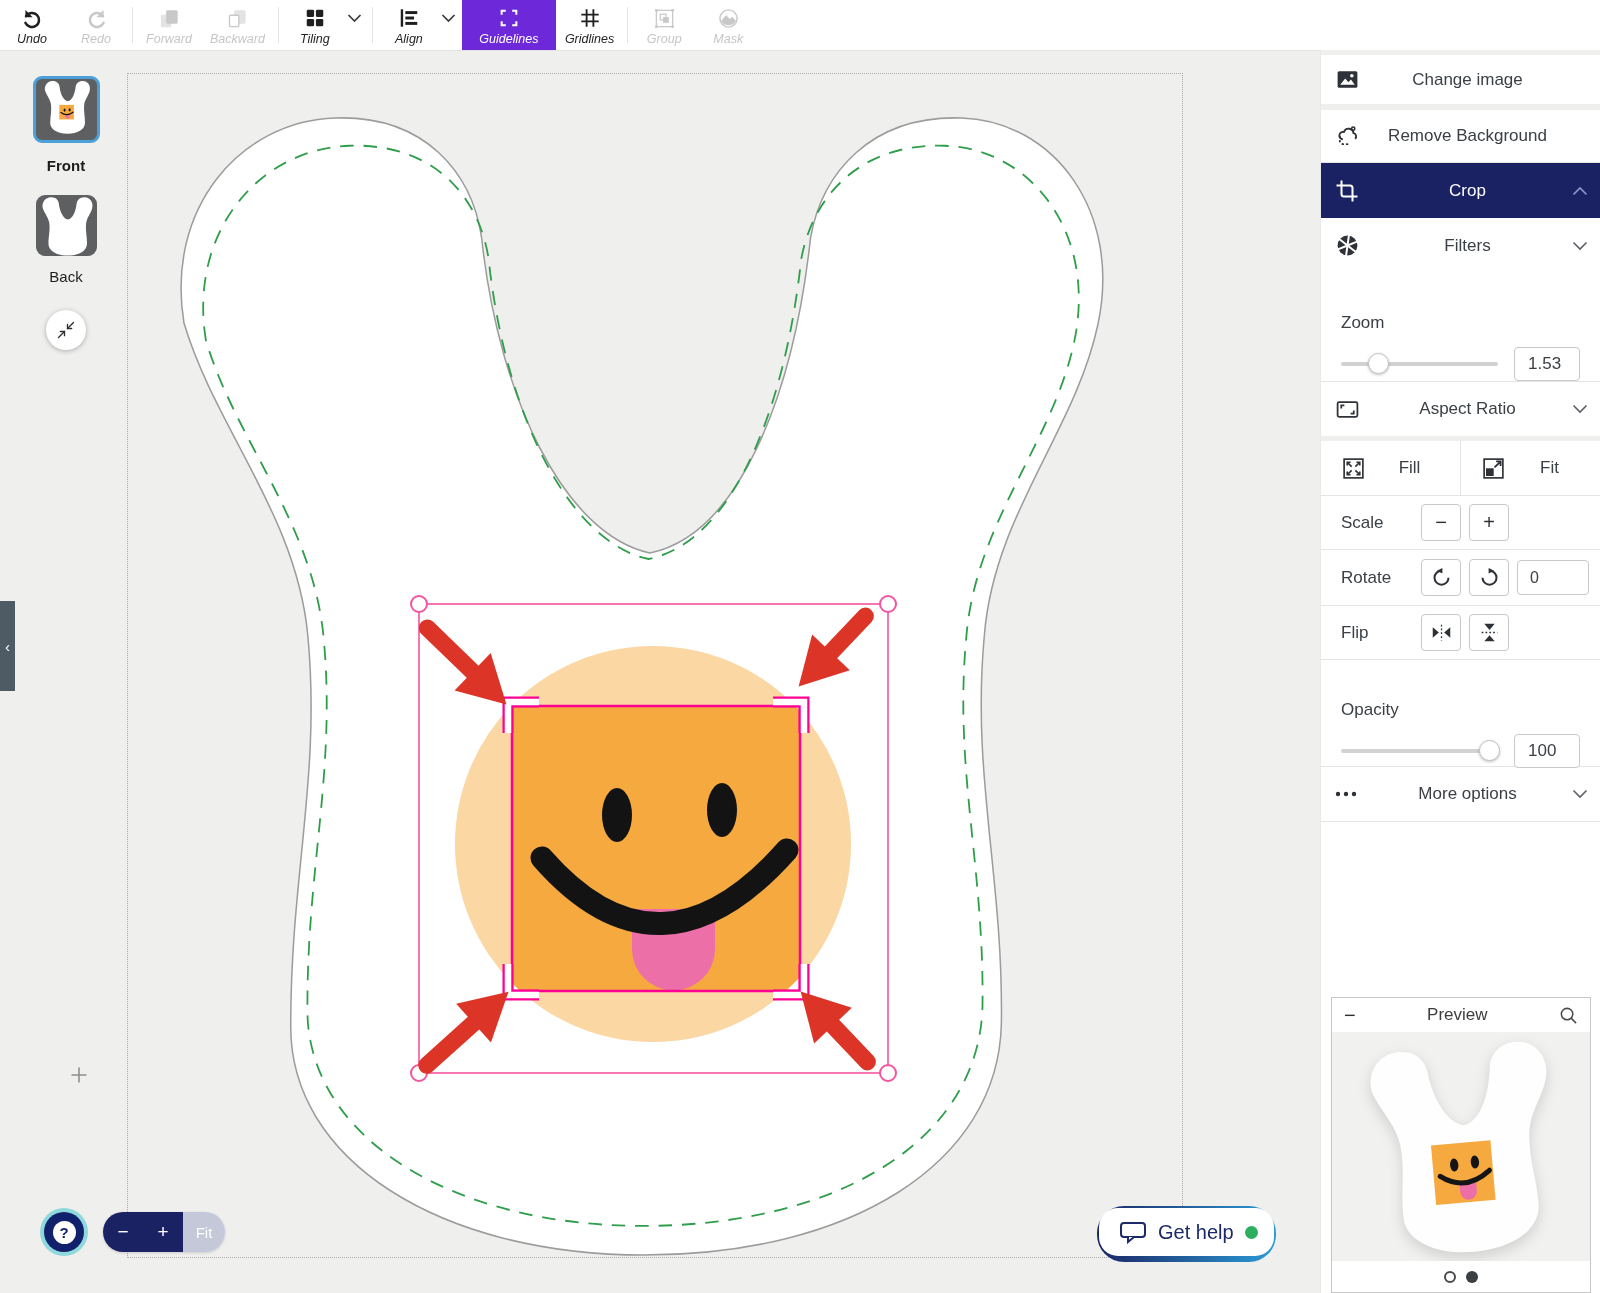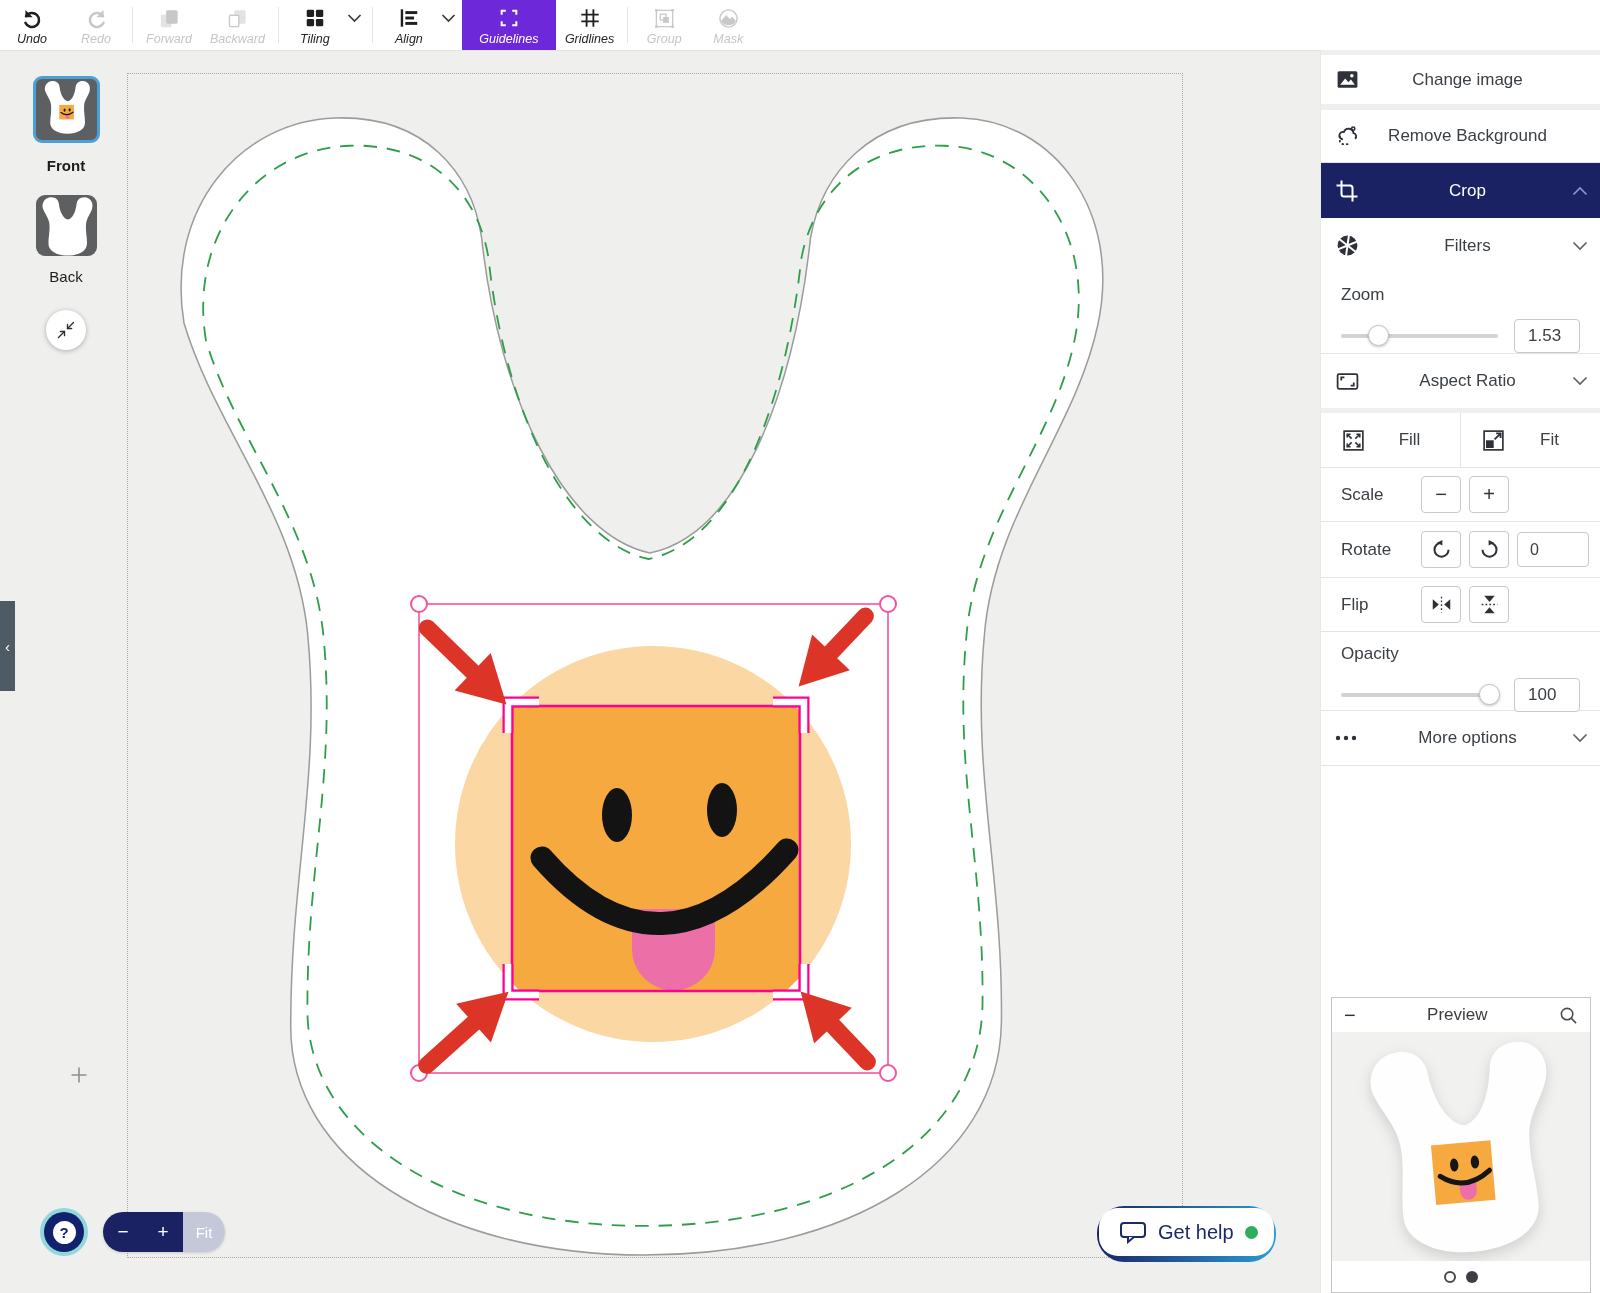--- a/index.html
+++ b/index.html
@@ -48,21 +48,21 @@
   .rp-gap{background:#efefee;}
   .rp-row{display:flex;align-items:center;padding-left:14px;cursor:pointer;background:#fff;}
   .rp-ic{width:40px;display:flex;align-items:center;color:#2e3238;}
   .rp-label{flex:1;text-align:center;font-size:17px;color:#3b4046;}
   .rp-chev{width:40px;display:flex;justify-content:center;color:#5b5f66;}
   .rp-row.navy{background:#1b2264;}
   .rp-row.navy .rp-ic{color:#fff;}
   .rp-row.navy .rp-label{color:#fff;}
   .rp-row.navy .rp-chev{color:#8f97ce;}
   .rp-line{height:1px;background:#e4e4e4;}
-  .rp-section{background:#fff;padding:12px 20px 0 20px;}
+  .rp-section{background:#fff;padding:12px 20px 0 20px;margin-top:28px;}
   .rp-sec-label{font-size:17px;color:#3b4046;}
   .slider-row{display:flex;align-items:center;margin-top:14px;}
   .slider-track{position:relative;flex:1;height:4px;border-radius:2px;background:#d2d2d2;margin-right:16px;cursor:pointer;}
   .slider-handle{position:absolute;top:-9px;width:21px;height:21px;border-radius:50%;background:#fff;border:1px solid #c3c3c3;box-shadow:0 1px 3px rgba(0,0,0,.25);box-sizing:border-box;}
   .num-input{width:66px;height:34px;border:1px solid #c9c9c9;border-radius:4px;font-size:17px;color:#3b4046;padding:0 0 0 13px;font-family:"Liberation Sans",sans-serif;box-sizing:border-box;}
   .halfrow{display:flex;background:#fff;}
   .halfcell{flex:1;display:flex;align-items:center;padding-left:20px;cursor:pointer;}
   .halfcell .rp-label{flex:1;text-align:center;padding-right:22px;}
   .vline{width:1px;background:#e4e4e4;}
   .ctrl-row{display:flex;align-items:center;background:#fff;padding-left:20px;}

